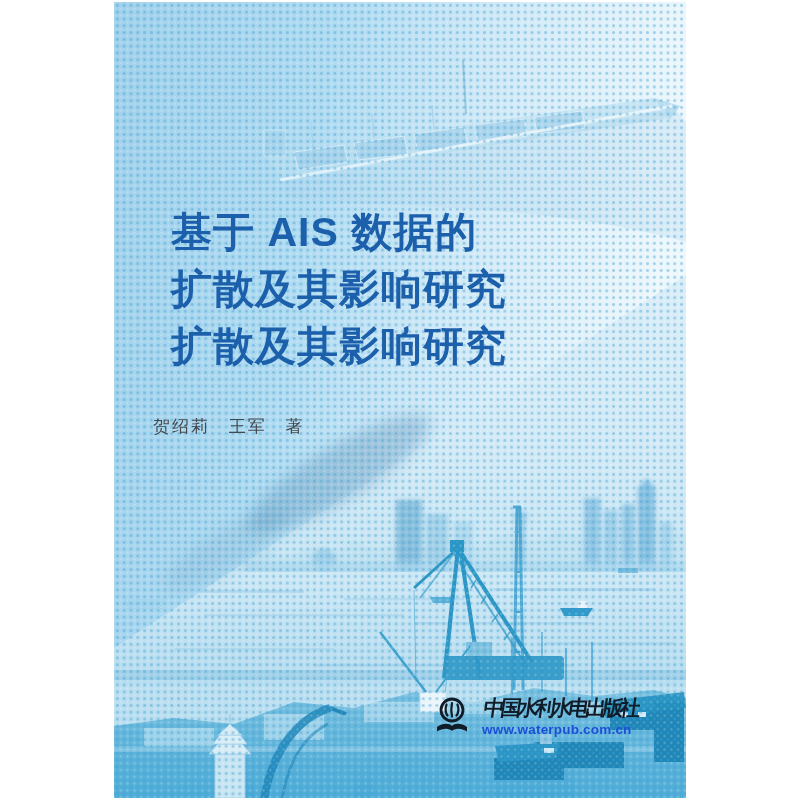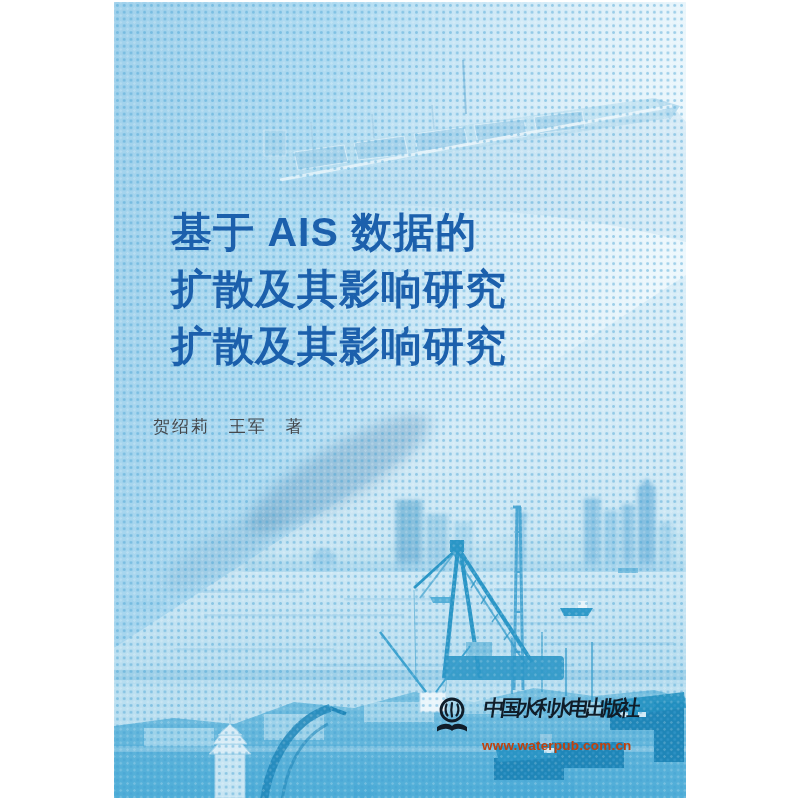--- a/index.html
+++ b/index.html
@@ -21,22 +21,22 @@
     font-family:"Liberation Serif",serif;font-weight:700;font-size:28px;
     letter-spacing:1px;white-space:nowrap;}
   .authors{position:absolute;left:39px;top:413px;color:#45484c;
     font-size:17px;letter-spacing:2px;word-spacing:12px;white-space:nowrap;}
   .publisher{position:absolute;left:317px;top:694px;display:flex;align-items:flex-start;gap:9px;}
   .pub-logo{width:42px;height:46px;flex:0 0 auto;}
   .pub-text{display:flex;flex-direction:column;}
   .pub-name{color:#101d29;font-family:"Liberation Serif",serif;font-weight:700;
     font-size:21px;line-height:24px;letter-spacing:-4px;transform:skewX(-8deg);
     transform-origin:left bottom;white-space:nowrap;}
-  .pub-url{color:#c2410c;font-weight:700;font-size:13.5px;line-height:15px;
-    letter-spacing:.2px;margin-top:18px;white-space:nowrap;}
+  .pub-url{color:#1d4ed8;font-weight:700;font-size:13.5px;line-height:15px;
+    letter-spacing:.2px;margin-top:2px;white-space:nowrap;}
 </style>
 </head>
 <body>
 
 <div class="page">
   <div class="cover">
 
     <svg class="photo-svg" viewBox="0 0 572 796" preserveAspectRatio="none">
       <defs>
         <linearGradient id="skyGrad" x1="0" y1="0" x2="0" y2="1">

